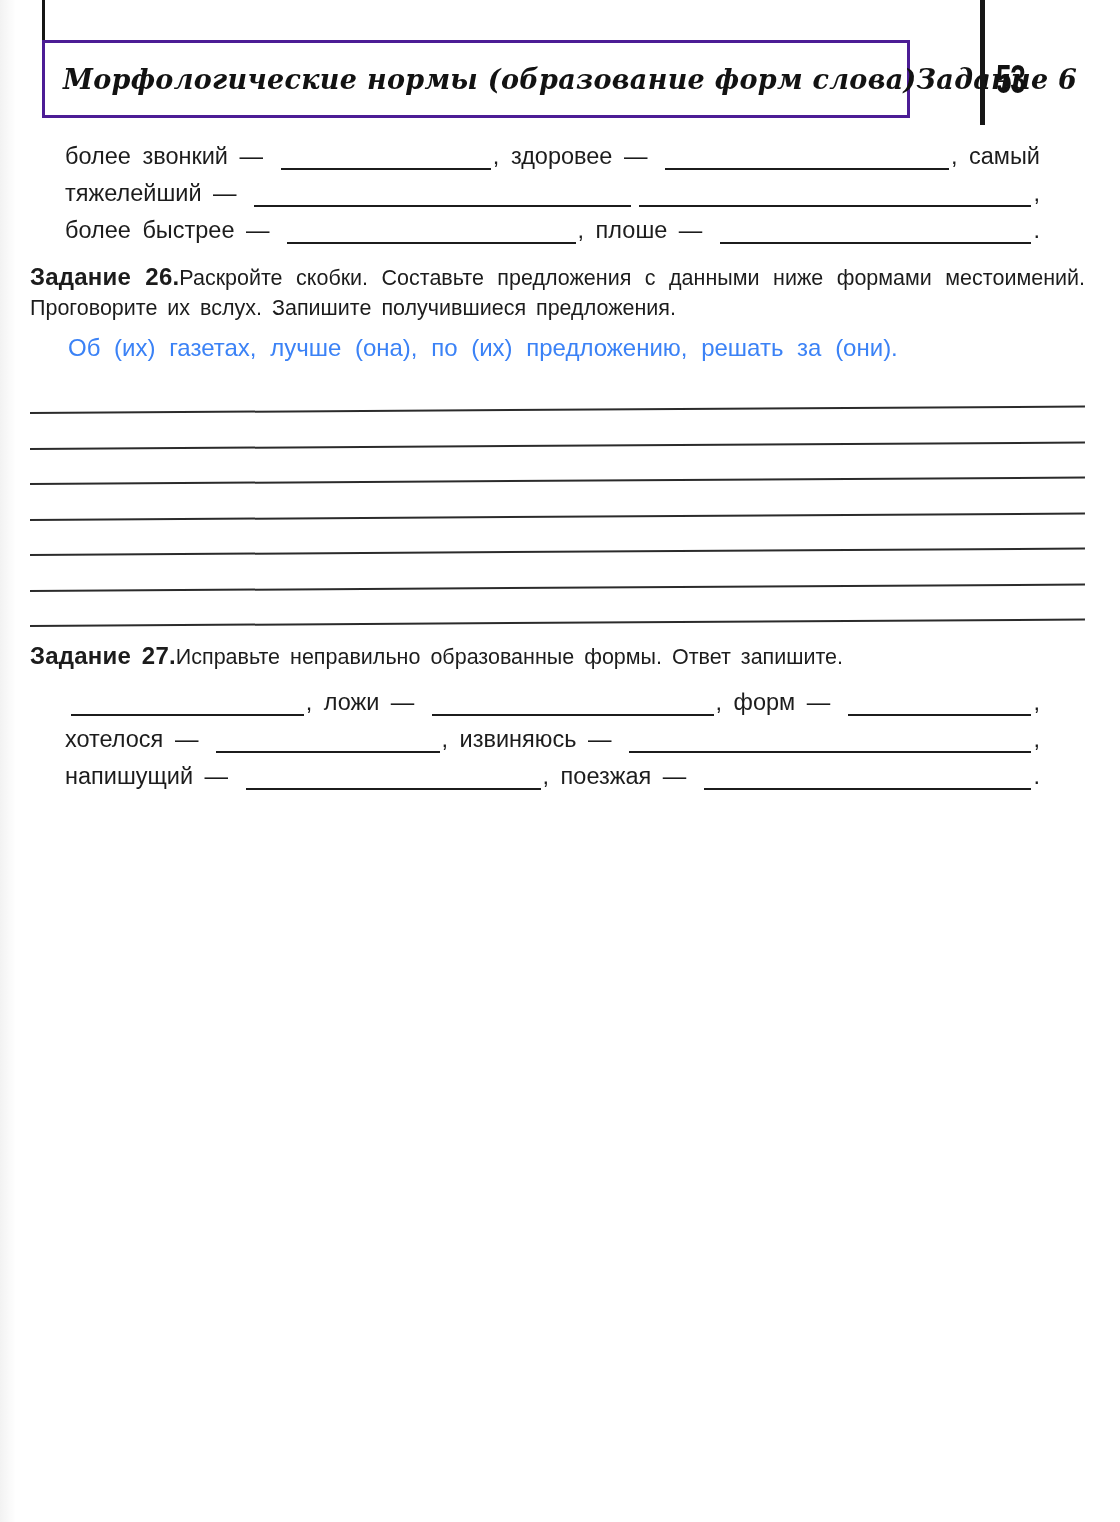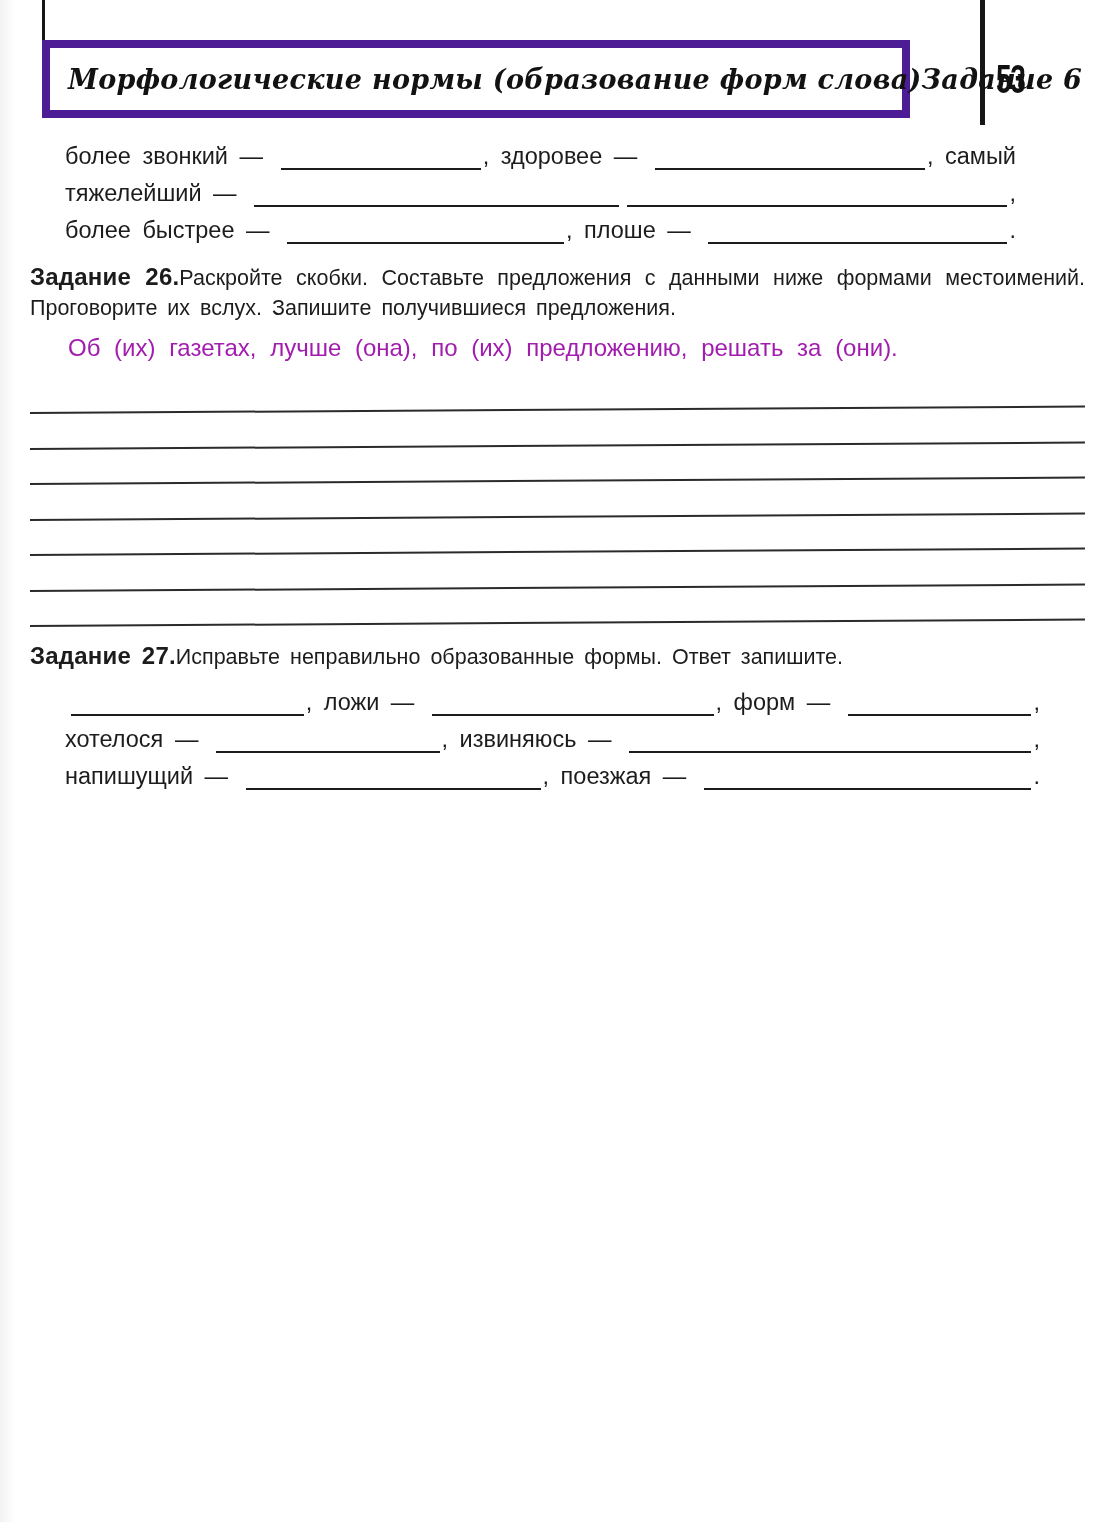--- a/index.html
+++ b/index.html
@@ -17,21 +17,21 @@
     background:linear-gradient(90deg, rgba(0,0,0,0.05), rgba(0,0,0,0));
     pointer-events:none;
   }
 
   
   .frame-stub-left {
     position:absolute; left:42px; top:0; width:3px; height:44px; background:#161616;
   }
   .header-box {
     position:absolute; left:42px; top:40px; width:868px; height:78px;
-    border:8px solid #4c1d95;
+    border:3px solid #4c1d95;
     display:flex; align-items:center; justify-content:space-between;
     padding:0 24px 0 18px;
     background:#fff;
   }
   .header-title, .header-taskref {
     font-family:"DejaVu Serif","Liberation Serif",serif;
     font-weight:bold; font-style:italic;
     font-size:27px; letter-spacing:0.3px; color:#121212;
     white-space:nowrap;
   }
@@ -42,21 +42,21 @@
     position:absolute; left:996px; top:57px; width:44px;
     font-size:40px; font-weight:bold; color:#111;
     transform:scaleX(0.70); transform-origin:left center;
     letter-spacing:-2px;
   }
 
   
   .content {
     position:absolute; left:30px; top:138px; width:1055px; 
   }
-  .fill-block { margin-left:35px; margin-right:69px; }
+  .fill-block { margin-left:35px; margin-right:45px; }
   .fill-line {
     display:flex; align-items:baseline;
     font-size:23.5px; line-height:37px; word-spacing:5px; color:#1c1c1c;
   }
   .seg-text { white-space:pre; flex:0 0 auto; }
   .seg-blank {
     flex-grow:1; min-width:40px; height:26px;
     border-bottom:2px solid #1c1c1c;
     align-self:flex-end; margin-bottom:5px;
     margin-left:6px; margin-right:2px;
@@ -64,21 +64,21 @@
 
   .task-head {
     margin-top:13px;
     font-size:21.5px; line-height:30px; text-align:justify;
     color:#1c1c1c; word-spacing:4px;
   }
   .task-label { font-size:24px; font-weight:bold; letter-spacing:0.2px; }
 
   .example-line {
     margin:7px 45px 0 38px;
-    font-size:24px; line-height:36px; word-spacing:7px; color:#a21caf;
+    font-size:24px; line-height:36px; word-spacing:7px; color:#3b82f6;
   }
 
   .rules { margin-top:12px; }
   .rule-line {
     height:35.5px;
     border-bottom:2px solid #2b2b2b;
     transform:rotate(-0.35deg); transform-origin:left bottom;
   }
 
   .task27-block { margin:12px 45px 0 35px; }

